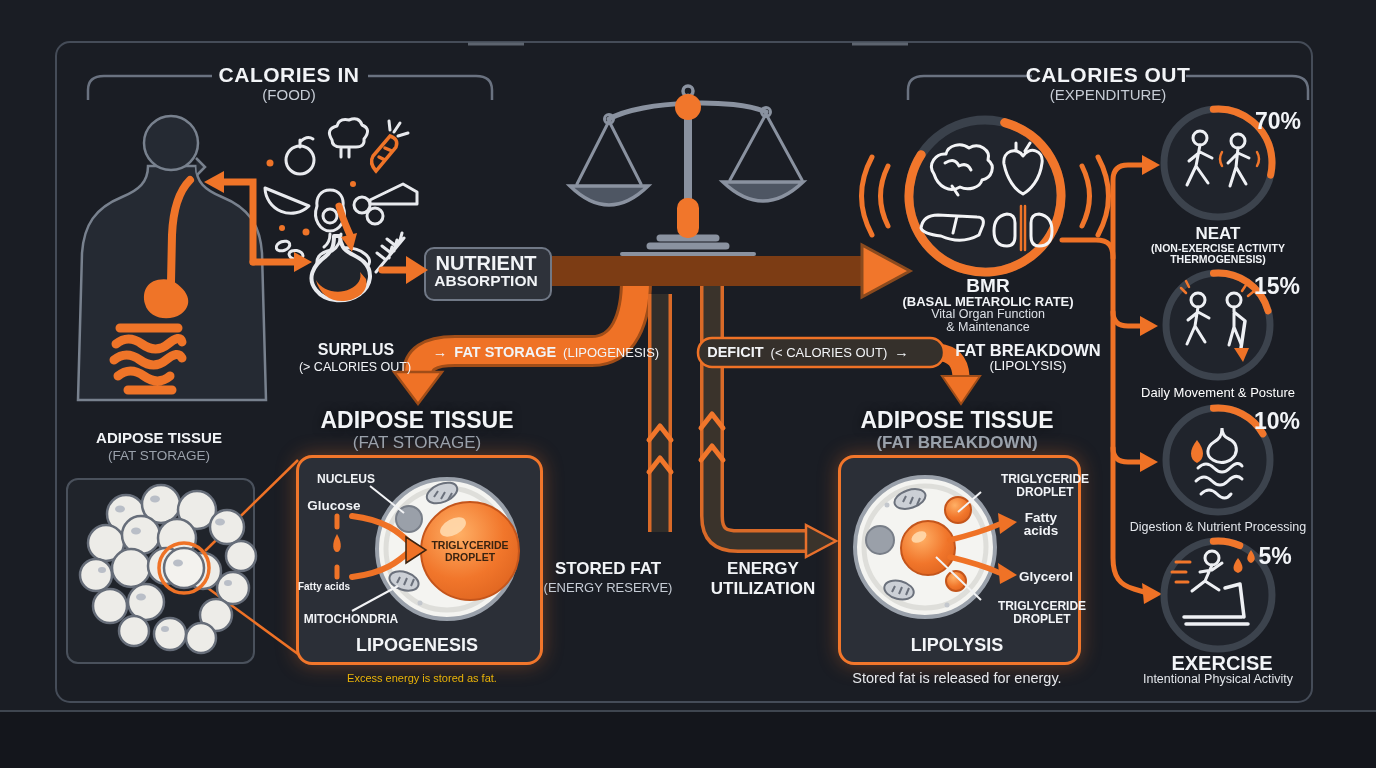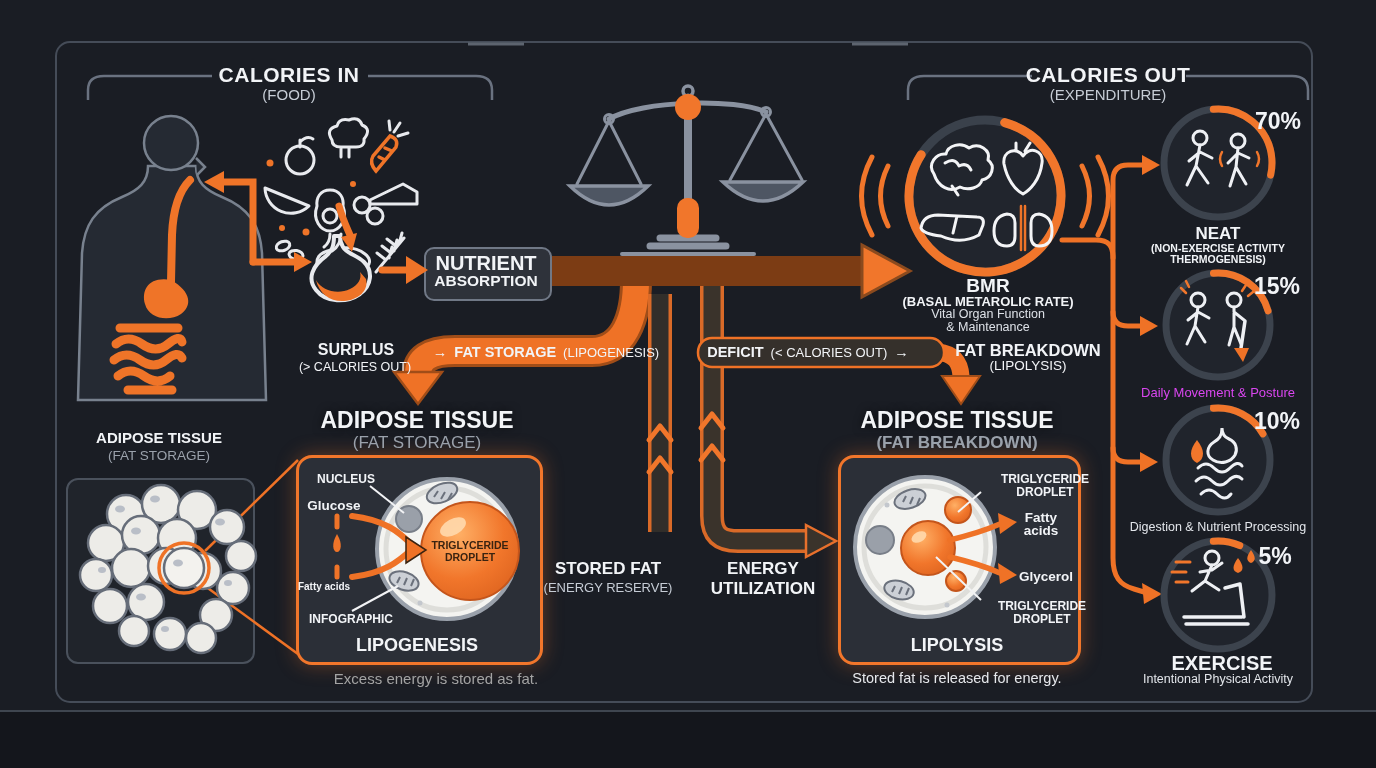--- a/index.html
+++ b/index.html
@@ -370,42 +370,42 @@
 <div class="lb b" style="left:763px;top:588px;font-size:17px;">UTILIZATION</div>
 
 <div class="lb b" style="left:988px;top:285px;font-size:19px;">BMR</div>
 <div class="lb b" style="left:988px;top:301px;font-size:13px;">(BASAL METAROLIC RATE)</div>
 <div class="lb dim" style="left:988px;top:314px;font-size:12.5px;">Vital Organ Function</div>
 <div class="lb dim" style="left:988px;top:327px;font-size:12.5px;">&amp; Maintenance</div>
 
 <div class="lb b" style="left:346px;top:479px;font-size:12px;text-align:center;">NUCLEUS</div>
 <div class="lb" style="left:334px;top:506px;font-size:13.5px;font-weight:600;">Glucose</div>
 <div class="lb" style="left:324px;top:587px;font-size:10px;font-weight:600;">Fatty acids</div>
-<div class="lb b" style="left:351px;top:619px;font-size:12px;">INFOGRAPHIC</div>
+<div class="lb b" style="left:351px;top:619px;font-size:12px;">MITOCHONDRIA</div>
 <div class="lb b dark" style="left:470px;top:545px;font-size:10.5px;">TRIGLYCERIDE</div>
 <div class="lb b dark" style="left:470px;top:557px;font-size:10.5px;">DROPLET</div>
 <div class="lb b" style="left:417px;top:645px;font-size:18px;">LIPOGENESIS</div>
-<div class="lb" style="left:436px;top:678px;font-size:15px;font-weight:400;color:#a3a3a3;">Excess energy is stored as fat.</div>
+<div class="lb" style="left:422px;top:678px;font-size:11px;font-weight:400;color:#eab308;">Excess energy is stored as fat.</div>
 
 <div class="lb b" style="left:1045px;top:479px;font-size:12px;">TRIGLYCERIDE</div>
 <div class="lb b" style="left:1045px;top:492px;font-size:12px;">DROPLET</div>
 <div class="lb" style="left:1041px;top:518px;font-size:13.5px;font-weight:600;">Fatty</div>
 <div class="lb" style="left:1041px;top:531px;font-size:13.5px;font-weight:600;">acids</div>
 <div class="lb" style="left:1046px;top:577px;font-size:13.5px;font-weight:600;">Glycerol</div>
 <div class="lb b" style="left:1042px;top:606px;font-size:12px;">TRIGLYCERIDE</div>
 <div class="lb b" style="left:1042px;top:619px;font-size:12px;">DROPLET</div>
 <div class="lb b" style="left:957px;top:645px;font-size:18px;">LIPOLYSIS</div>
 <div class="lb" style="left:957px;top:678px;font-size:14.5px;font-weight:400;color:#e6e8ec;">Stored fat is released for energy.</div>
 
 <div class="lb b" style="left:1278px;top:121px;font-size:23px;">70%</div>
 <div class="lb b" style="left:1218px;top:233px;font-size:17px;">NEAT</div>
 <div class="lb b" style="left:1218px;top:248px;font-size:10.5px;">(NON-EXERCISE ACTIVITY</div>
 <div class="lb b" style="left:1218px;top:259px;font-size:10.5px;">THERMOGENESIS)</div>
 <div class="lb b" style="left:1277px;top:286px;font-size:23px;">15%</div>
-<div class="lb" style="left:1218px;top:392px;font-size:13px;font-weight:500;color:#d946ef;">Daily Movement &amp; Posture</div>
+<div class="lb" style="left:1218px;top:392px;font-size:13px;font-weight:500;color:#ffffff;">Daily Movement &amp; Posture</div>
 <div class="lb b" style="left:1277px;top:421px;font-size:23px;">10%</div>
 <div class="lb" style="left:1218px;top:527px;font-size:12.5px;font-weight:500;color:#e3e6eb;">Digestion &amp; Nutrient Processing</div>
 <div class="lb b" style="left:1275px;top:556px;font-size:23px;">5%</div>
 <div class="lb b" style="left:1218px;top:663px;font-size:20px;padding-left:8px;">EXERCISE</div>
 <div class="lb" style="left:1218px;top:679px;font-size:12.5px;font-weight:500;color:#e3e6eb;">Intentional Physical Activity</div>
 
 
 </div>
 
 </body></html>

